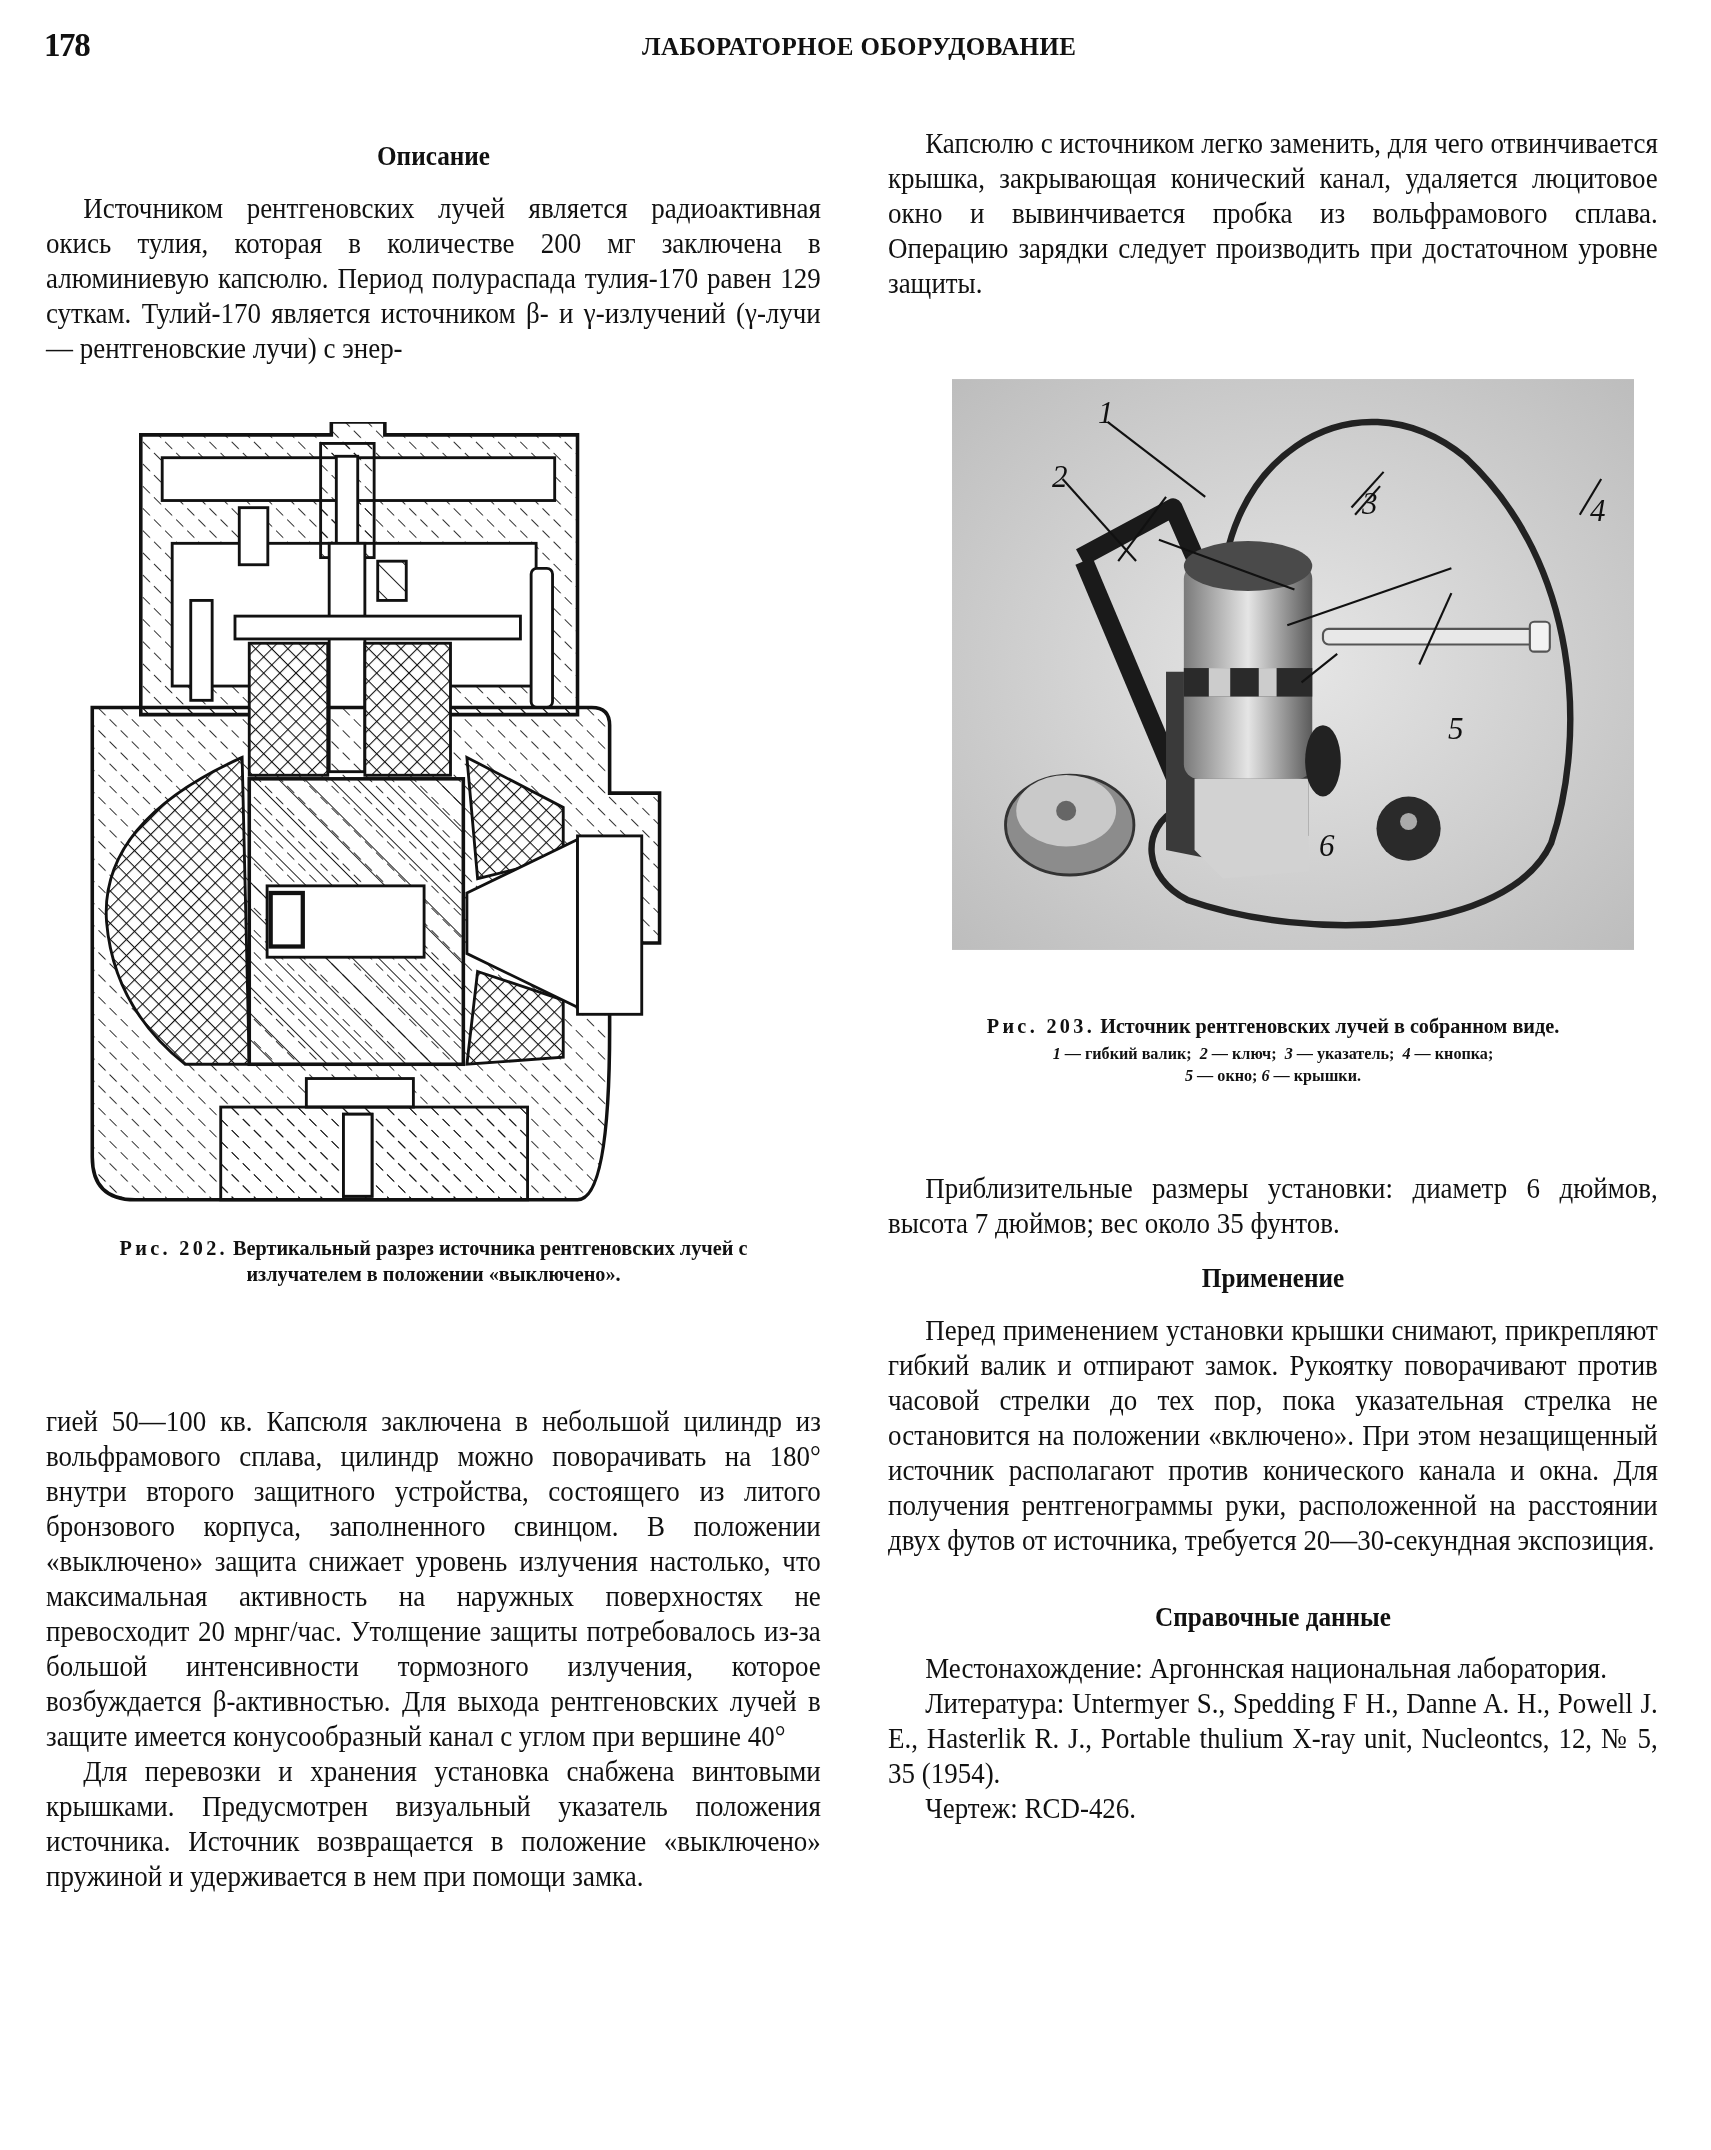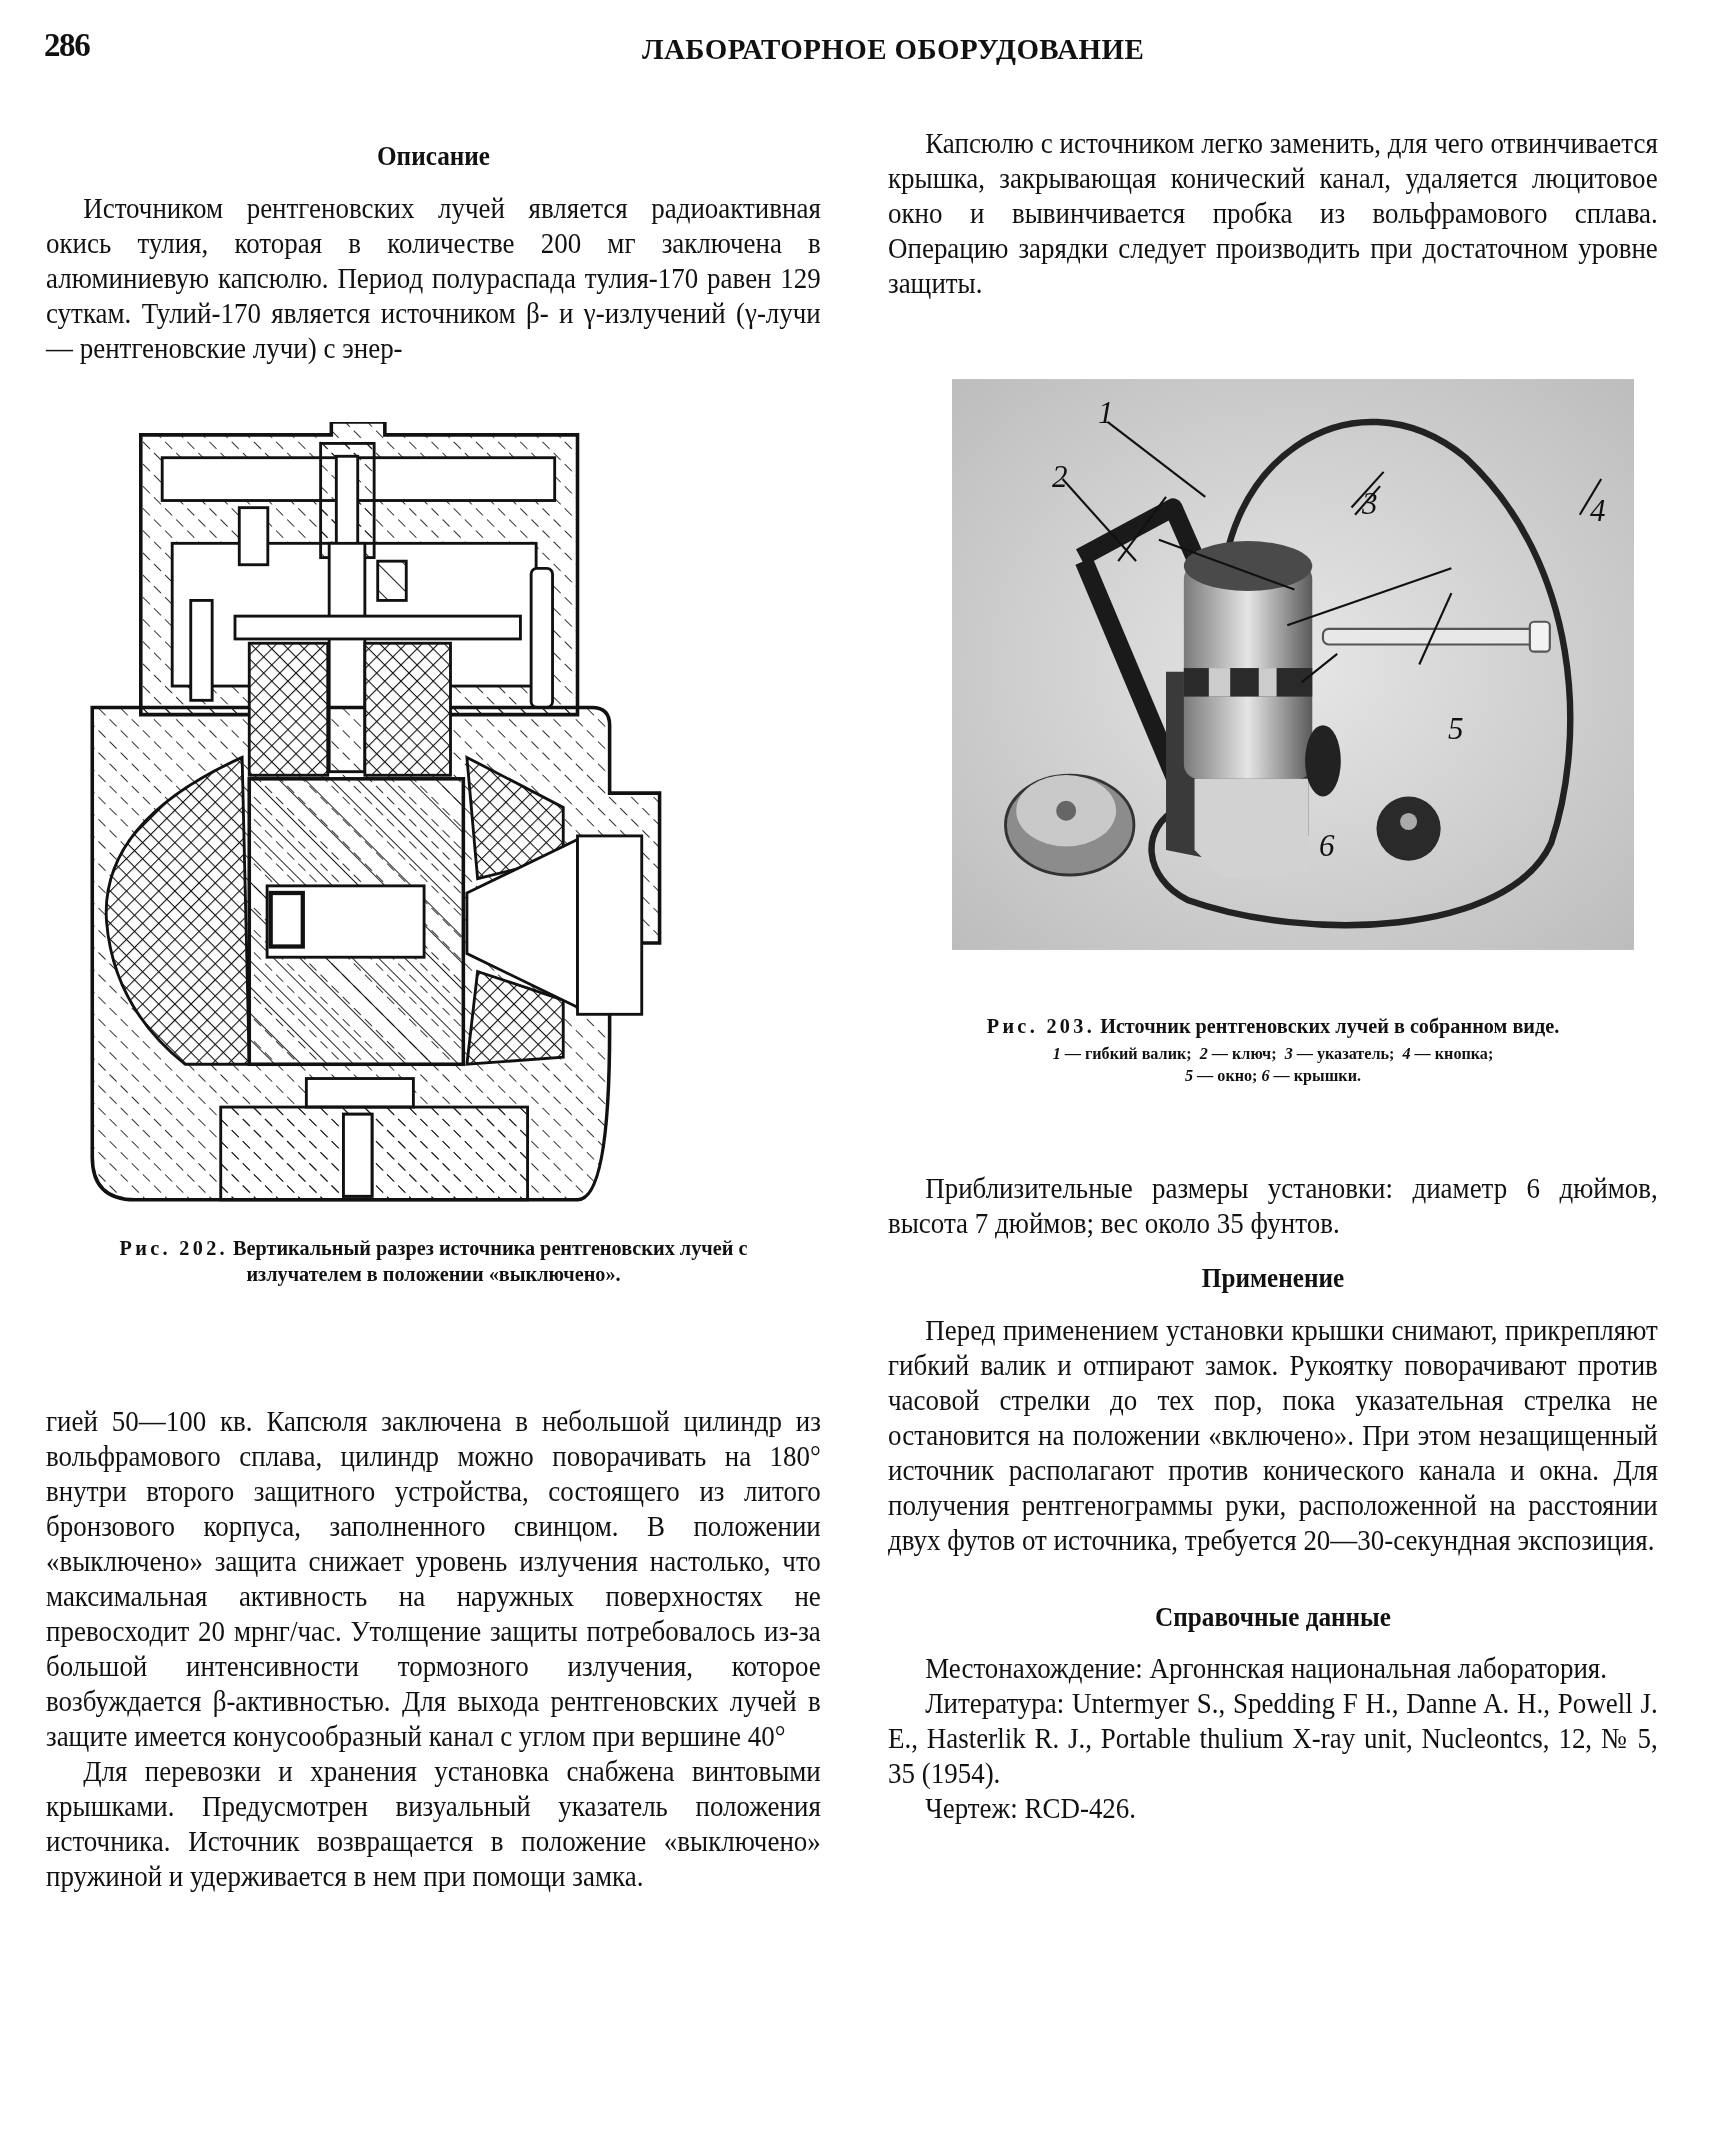--- a/index.html
+++ b/index.html
@@ -1,38 +1,38 @@
 <!DOCTYPE html>
 <html style="font-size:11.4px"><head>
 <meta charset="utf-8">
 <style>
   html,body{margin:0;padding:0;background:#ffffff;}
   body{width:1712px;height:2151px;position:relative;overflow:hidden;color:#111;
        font-family:"Liberation Serif","DejaVu Serif",serif;}
   .hdr-num{position:absolute;left:44px;top:27px;font-size:33px;font-weight:bold;letter-spacing:-1.4px;}
-  .hdr-title{position:absolute;left:642px;top:33px;font-size:29px;font-weight:bold;letter-spacing:0.4px;}
+  .hdr-title{position:absolute;left:642px;top:33px;font-size:25px;font-weight:bold;letter-spacing:0.4px;}
   .col{position:absolute;}
   .col-left{left:46px;width:775px;}
   .col-right{left:888px;width:770px;}
   p.body{margin:0;font-size:29px;line-height:35px;text-align:justify;text-indent:40px;
          transform:scaleX(0.93);transform-origin:left top;width:107.5%;}
   p.body.cont{text-indent:0;}
   h2.sec{margin:0;text-align:center;font-size:28px;font-weight:bold;transform:scaleX(0.9);}
   .cap{font-weight:bold;font-size:22px;line-height:26px;text-align:center;transform:scaleX(0.92);
        transform-origin:center top;}
   .cap .lbl{letter-spacing:3.6px;}
   .legend{font-weight:bold;font-size:17px;line-height:21.4px;text-align:center;transform:scaleX(0.95);}
   .legend i{font-style:italic;}
   .figure{position:absolute;}
   svg{display:block;}
 </style>
 </head>
 <body>
 
-<div class="hdr-num">286</div>
+<div class="hdr-num">178</div>
 <div class="hdr-title">ЛАБОРАТОРНОЕ ОБОРУДОВАНИЕ</div>
 
 <div class="col col-left" style="top:120px;margin-top:20px;">
   <h2 class="sec">Описание</h2>
   <p class="body" style="margin-top:18.5px;">Источником рентгеновских лучей является радиоактивная окись тулия, которая в количестве 200 мг заключена в алюминиевую капсюлю. Период полураспада тулия-170 равен 129 суткам. Тулий-170 является источником β- и γ-излучений (γ-лучи — рентгеновские лучи) с энер-</p>
 </div>
 
 <div class="figure" style="left:78px;top:422px;width:735px;height:785px;">
   <svg width="735" height="785" viewBox="0 0 1030 1100">
     <defs>

